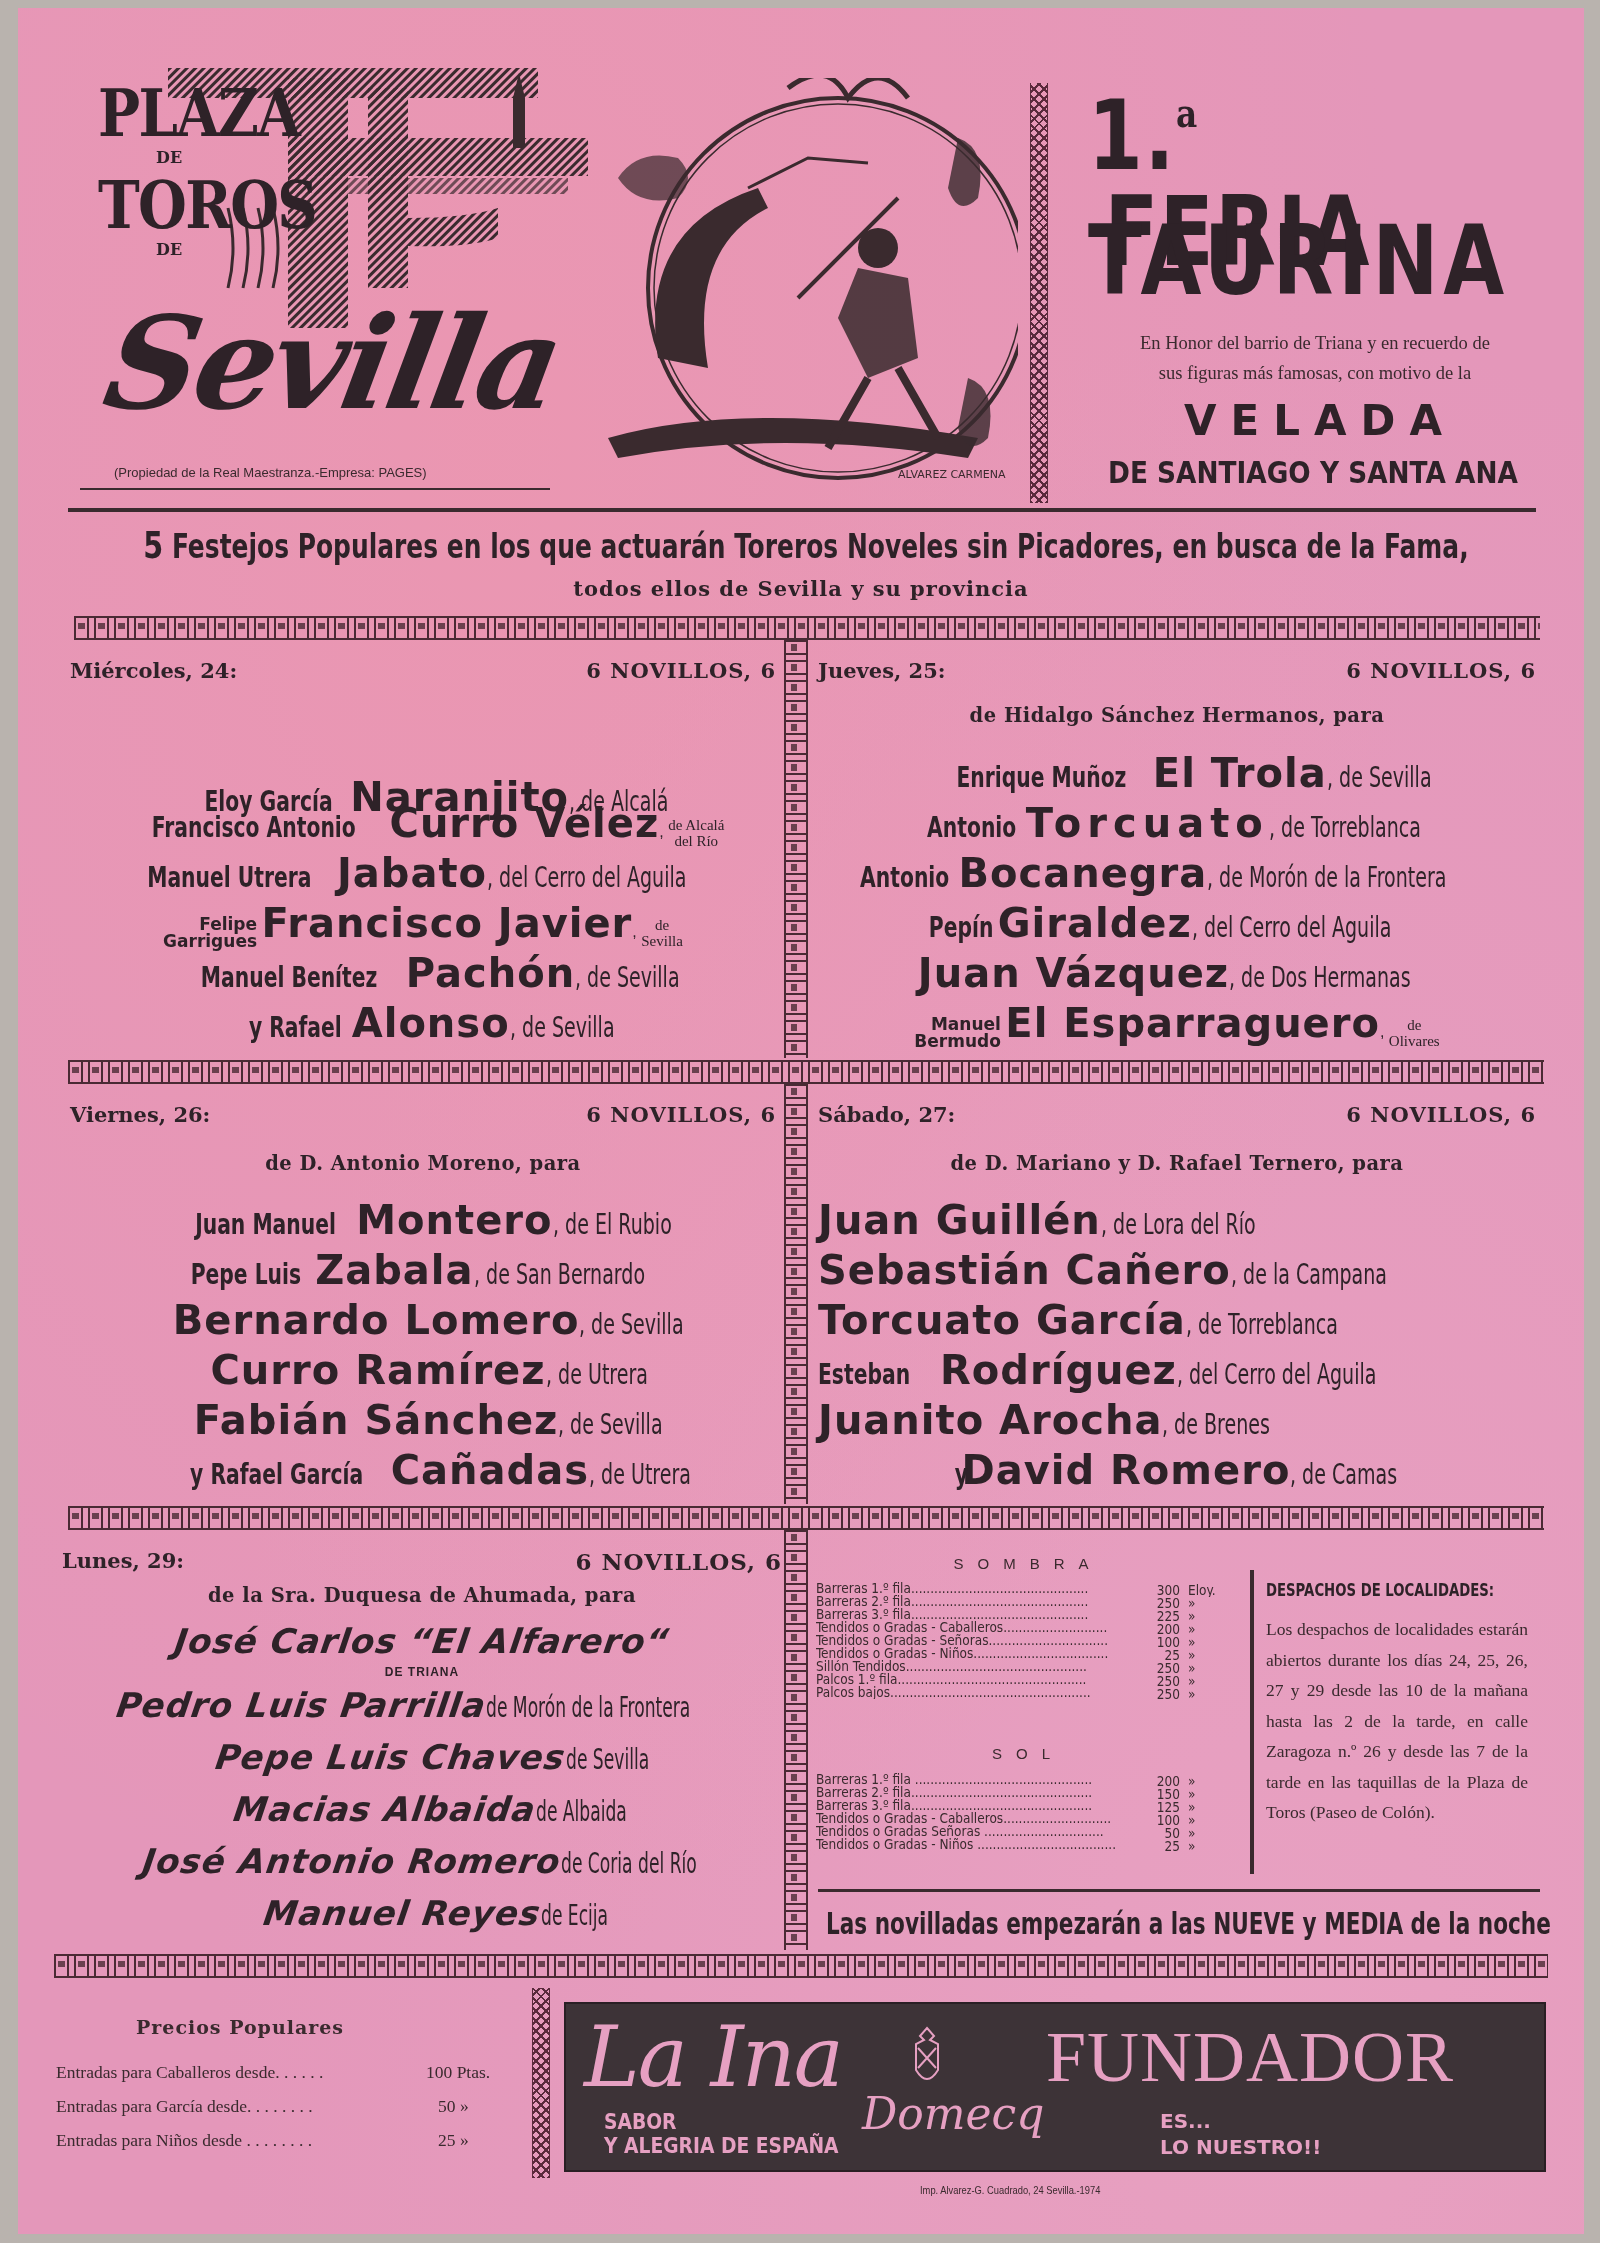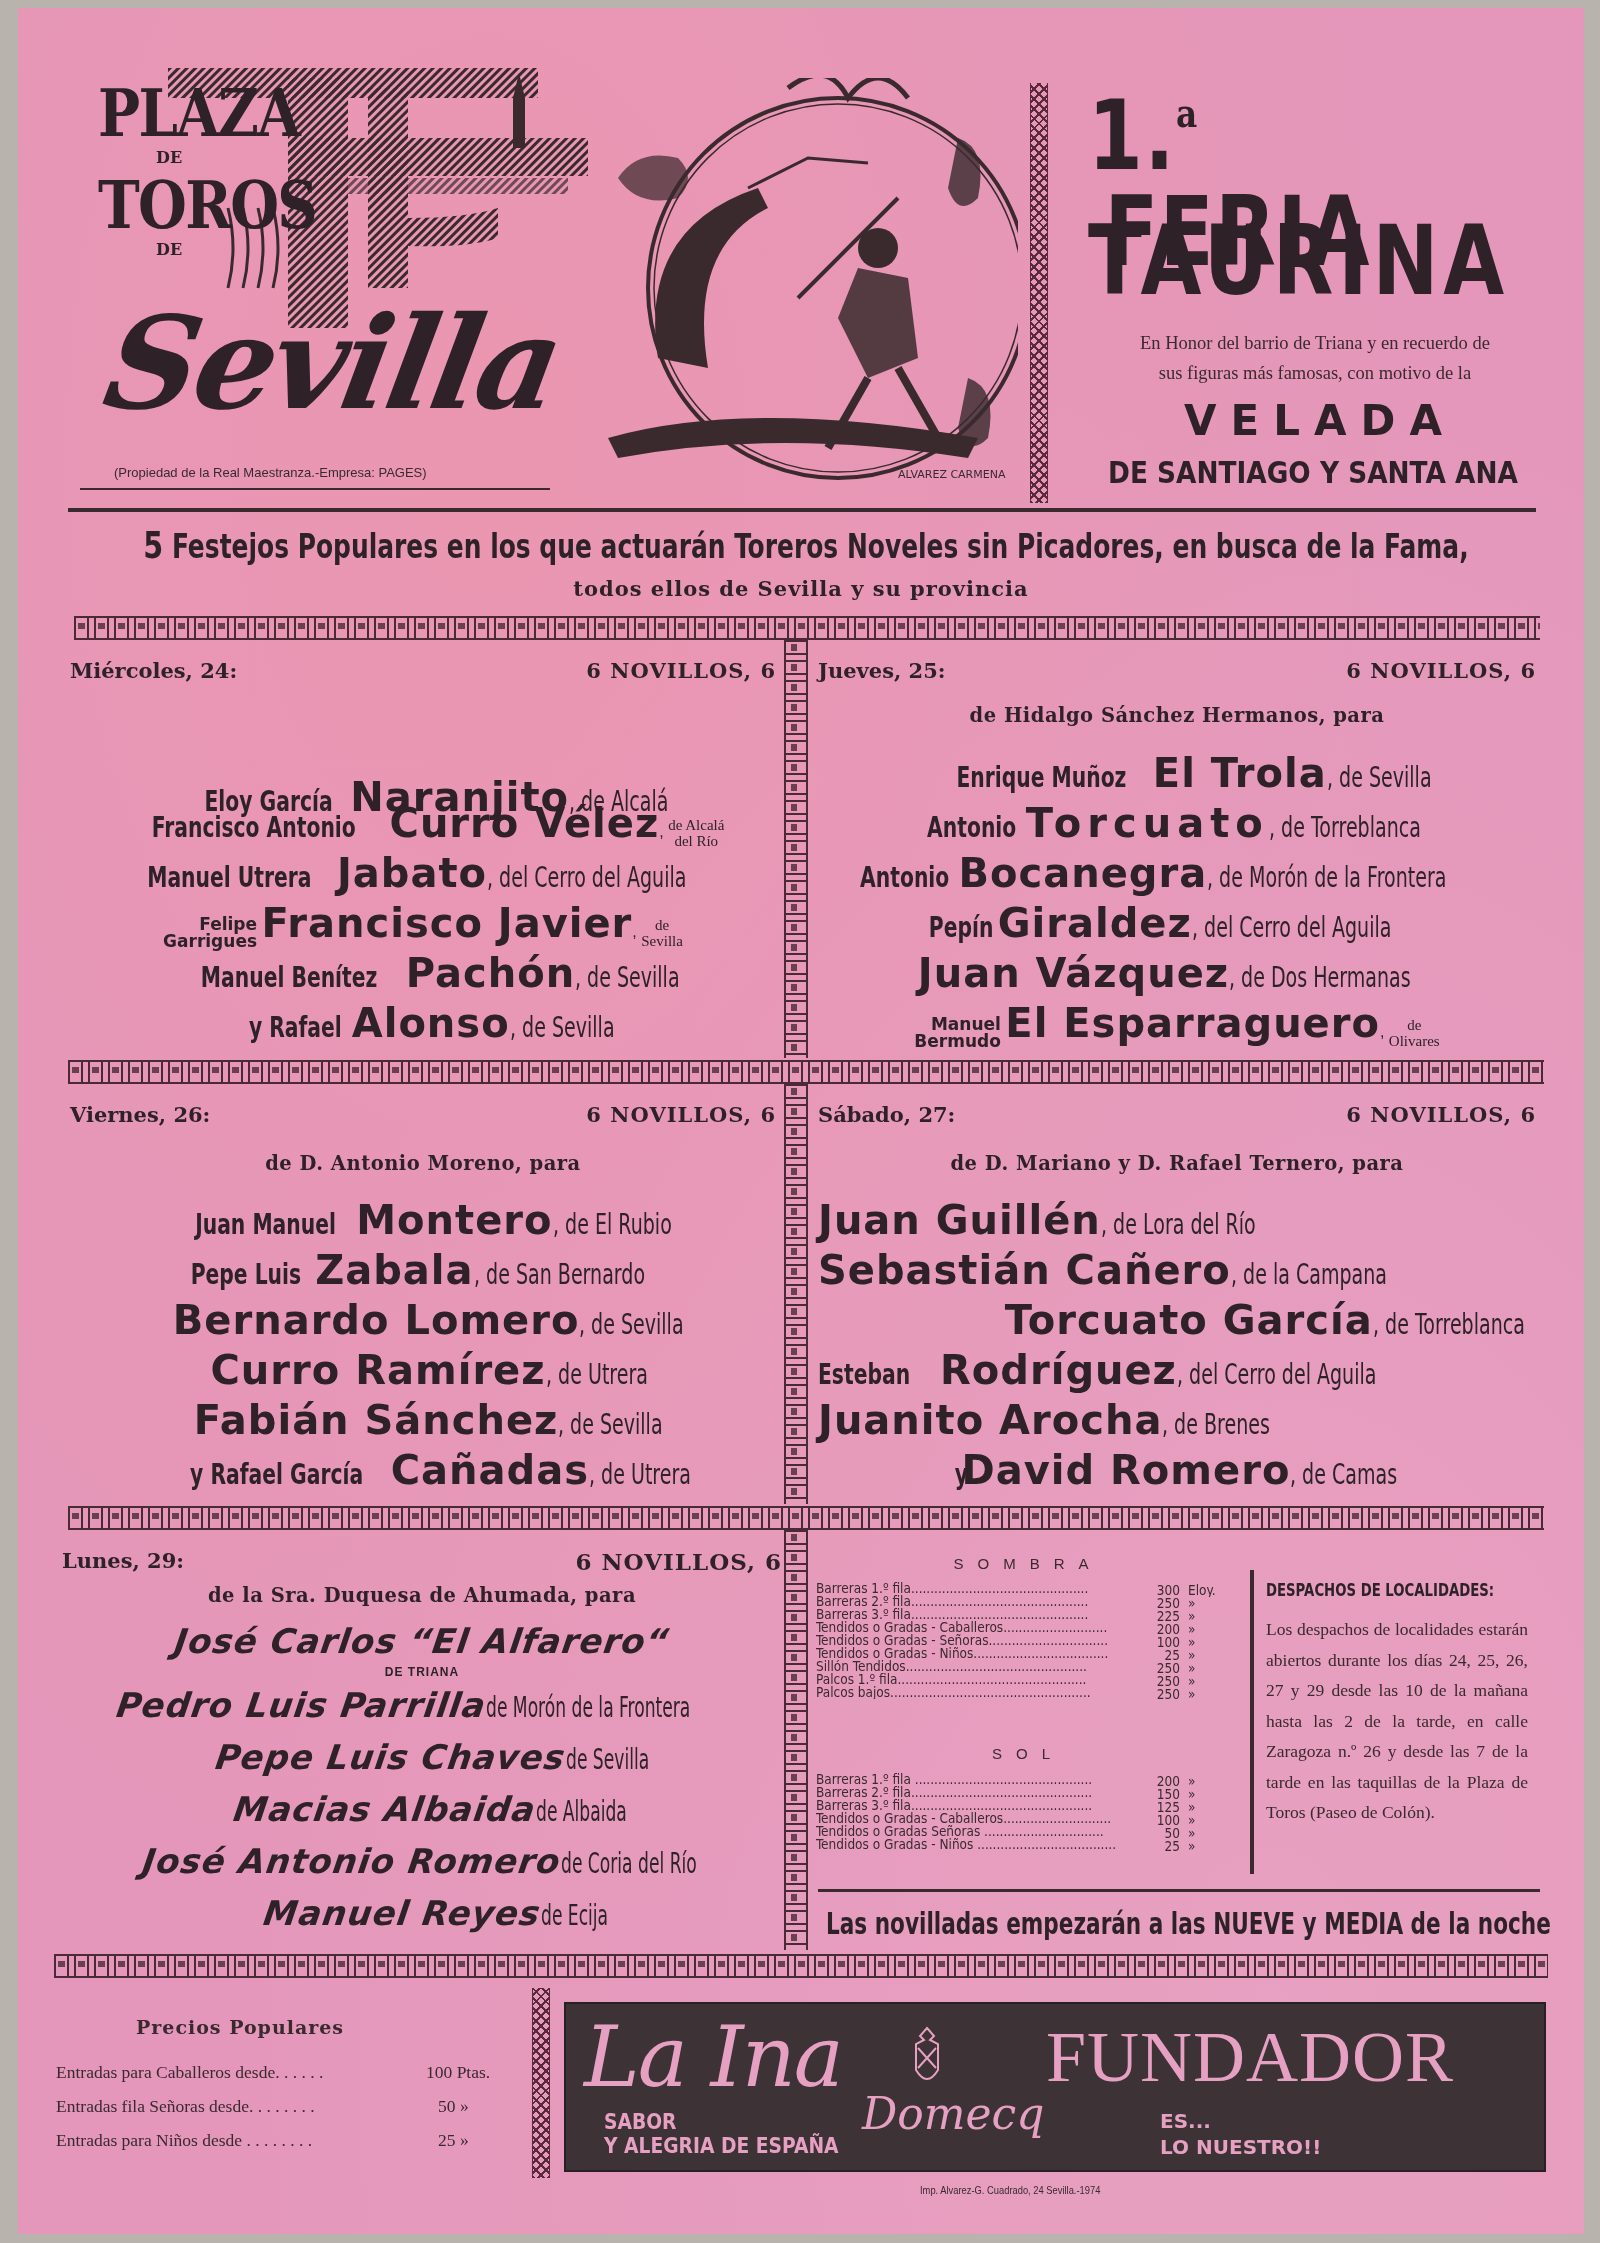--- a/index.html
+++ b/index.html
@@ -291,21 +291,21 @@
       <span class="date">Sábado, 27:</span>
       <span class="novillos">6 NOVILLOS, 6</span>
     </div>
     <div class="ganaderia" style="top:50px;">de D. Mariano y D. Rafael Ternero, para</div>
     <div class="torero" style="top:98px; text-align:left;">
       <span class="nick">Juan Guillén</span><span class="from">, de Lora del Río</span>
     </div>
     <div class="torero" style="top:148px; text-align:left;">
       <span class="nick">Sebastián Cañero</span><span class="from">, de la Campana</span>
     </div>
-    <div class="torero" style="top:198px; text-align:right;">
+    <div class="torero" style="top:198px; text-align:left;">
       <span class="nick">Torcuato García</span><span class="from">, de Torreblanca</span>
     </div>
     <div class="torero" style="top:248px; text-align:left;">
       <span class="fn" style="transform-origin:left; margin-left:0;">Esteban</span>
       <span class="nick">Rodríguez</span><span class="from">, del Cerro del Aguila</span>
     </div>
     <div class="torero" style="top:298px; text-align:left;">
       <span class="nick">Juanito Arocha</span><span class="from">, de Brenes</span>
     </div>
     <div class="torero" style="top:348px;">
@@ -366,21 +366,21 @@
 
   <div class="rule" style="left:1232px; top:1562px; width:4px; height:304px;"></div>
   <div class="desp-title" style="left:1248px; top:1572px;">DESPACHOS DE LOCALIDADES:</div>
   <div class="desp-body" style="left:1248px; top:1606px; width:262px;">Los despachos de localidades estarán abiertos durante los días 24, 25, 26, 27 y 29 desde las 10 de la mañana hasta las 2 de la tarde, en calle Zaragoza n.º 26 y desde las 7 de la tarde en las taquillas de la Plaza de Toros (Paseo de Colón).</div>
 
   <div class="rule" style="left:800px; top:1881px; width:722px; height:3px;"></div>
   <div class="empezaran" style="left:808px; top:1898px;">Las novilladas empezarán a las NUEVE y MEDIA de la noche</div>
 
   <div class="precios-title" style="left:118px; top:2008px;">Precios Populares</div>
   <div class="precios-row" style="left:38px; top:2054px;"><span class="lbl">Entradas para Caballeros desde. . . . . .</span><span>100 Ptas.</span></div>
-  <div class="precios-row" style="left:38px; top:2088px;"><span class="lbl">Entradas fila Señoras desde. . . . . . . .</span><span style="margin-left:12px;">50  »</span></div>
+  <div class="precios-row" style="left:38px; top:2088px;"><span class="lbl">Entradas para García desde. . . . . . . .</span><span style="margin-left:12px;">50  »</span></div>
   <div class="precios-row" style="left:38px; top:2122px;"><span class="lbl">Entradas para Niños desde . . . . . . . .</span><span style="margin-left:12px;">25  »</span></div>
 
   <div class="lattice-v" style="left:514px; top:1980px; height:190px;"></div>
 
   <div class="ad" style="left:546px; top:1994px; width:978px; height:166px;">
     <div class="lina" style="left:18px; top:4px;">La Ina</div>
     <div class="sabor" style="left:38px; top:106px;">
       <div>SABOR</div>
       <div>Y ALEGRIA DE ESPAÑA</div>
     </div>

